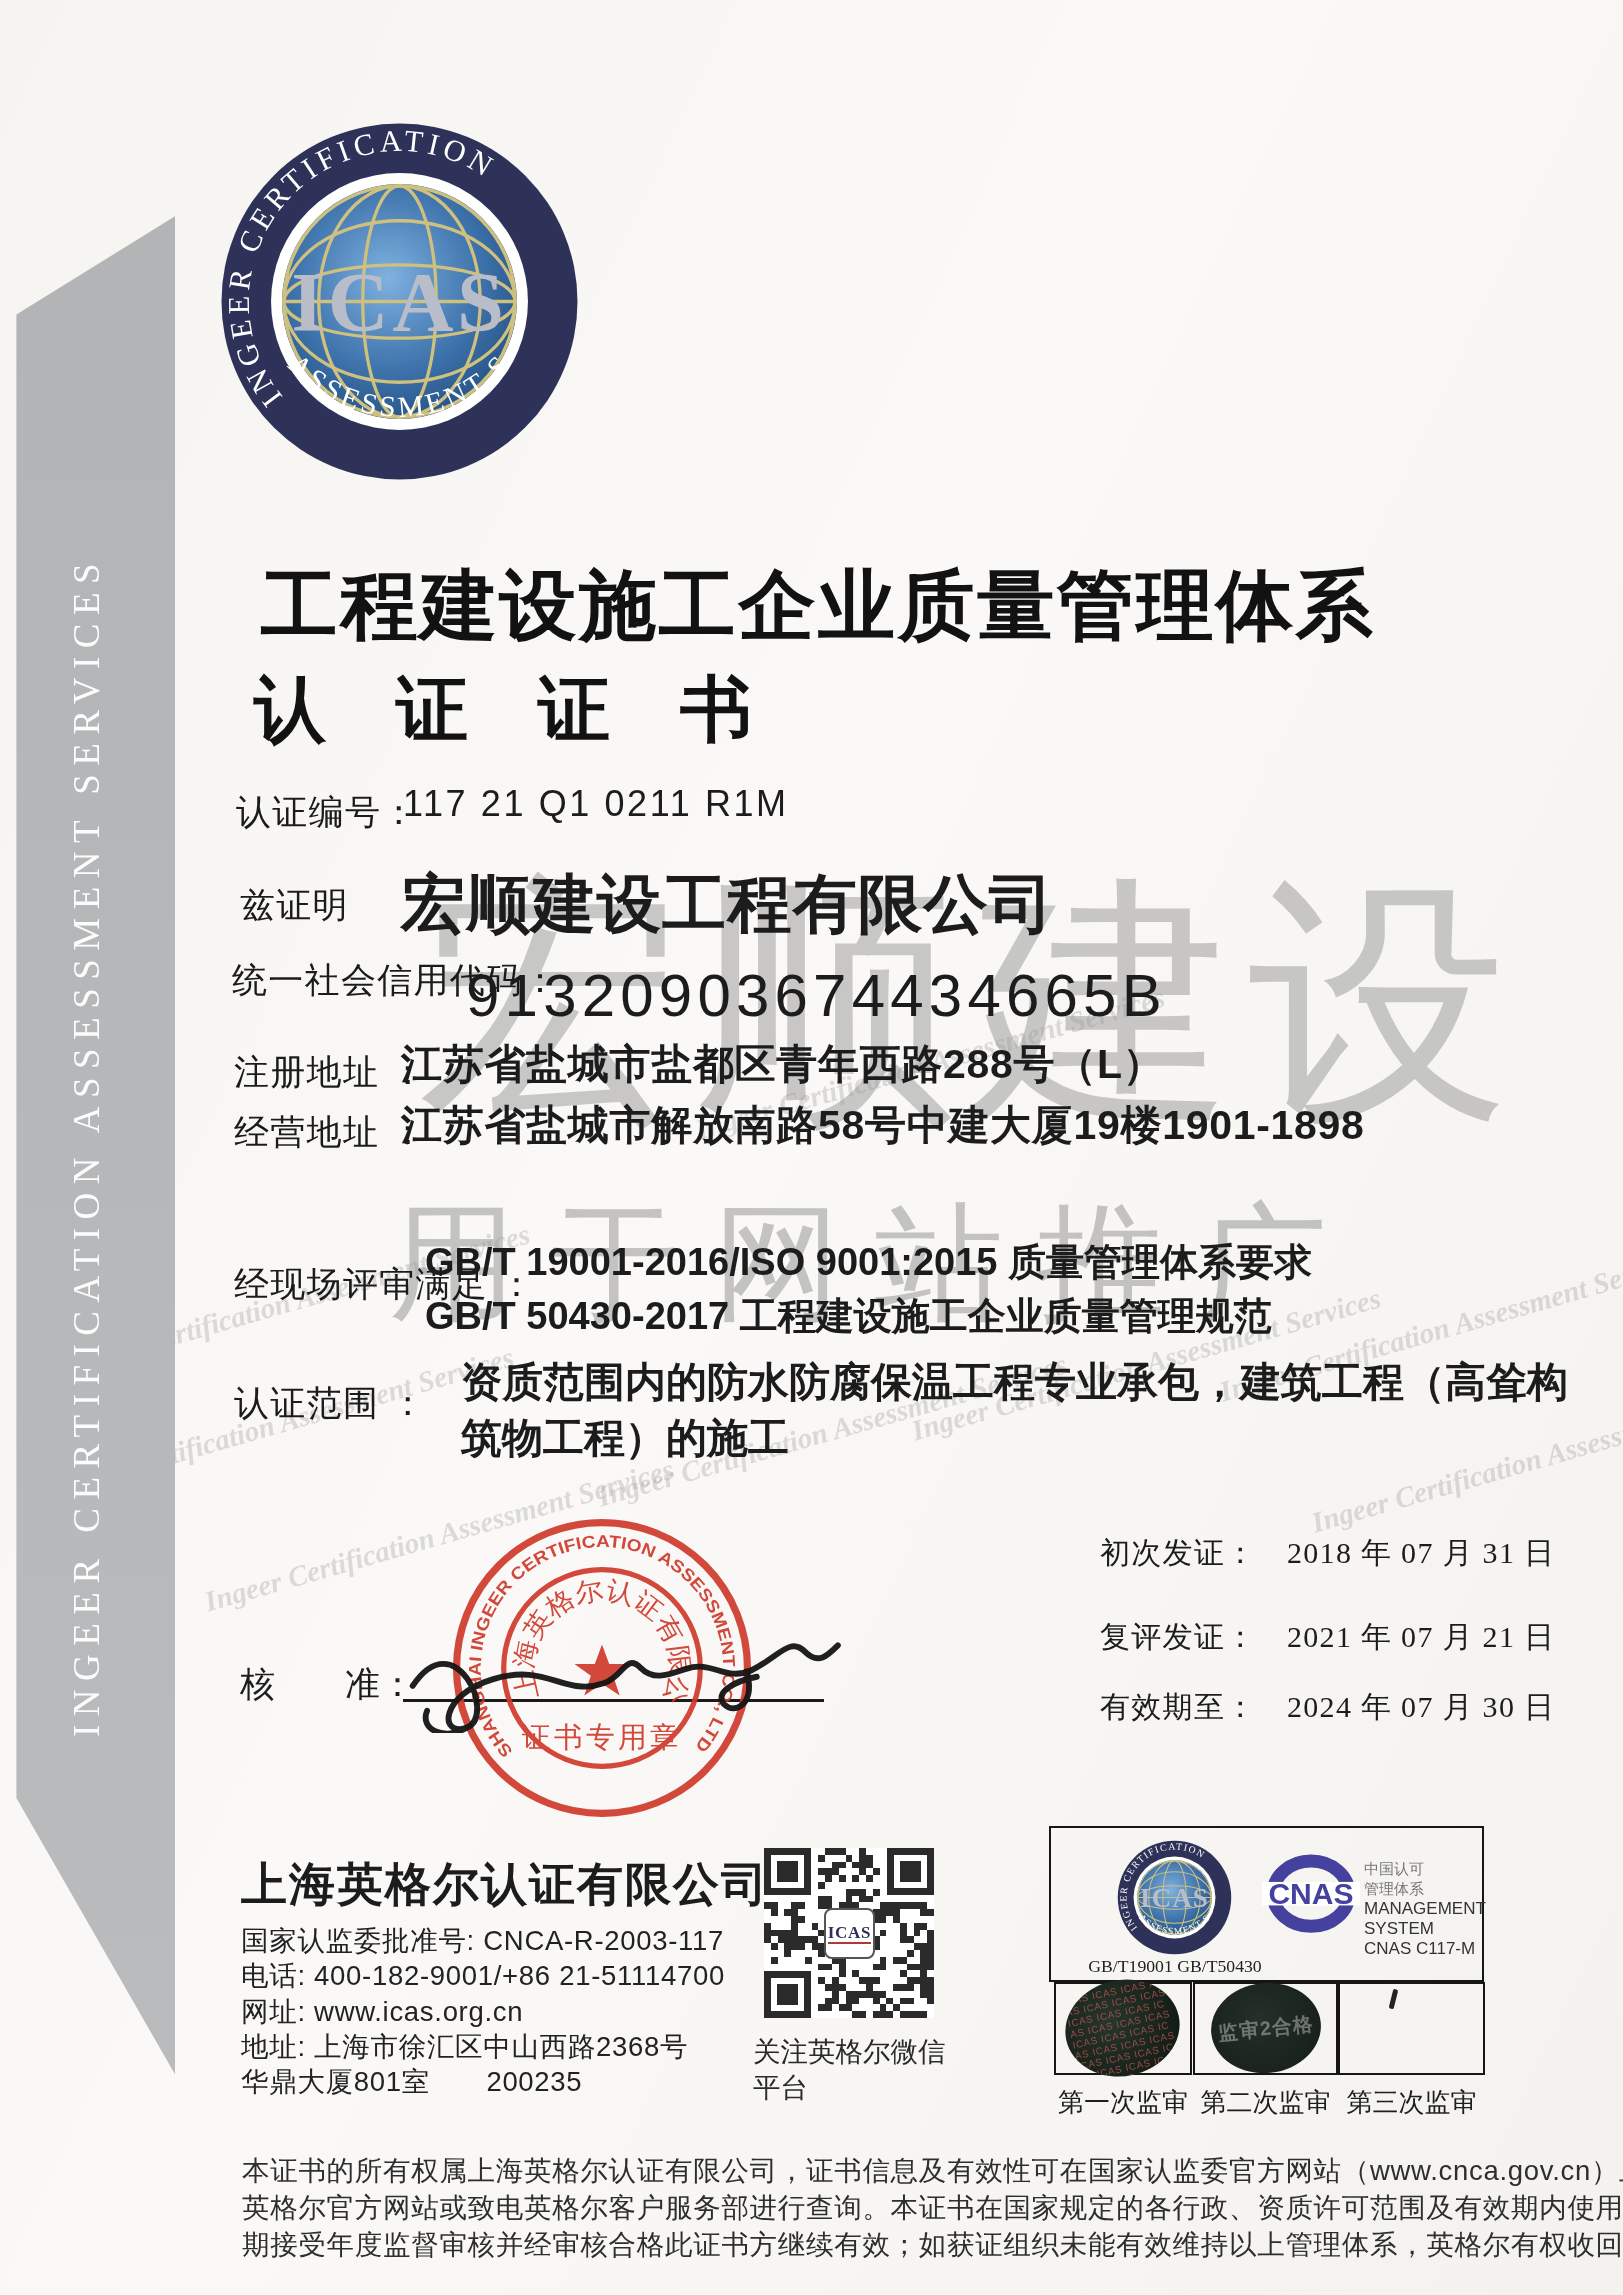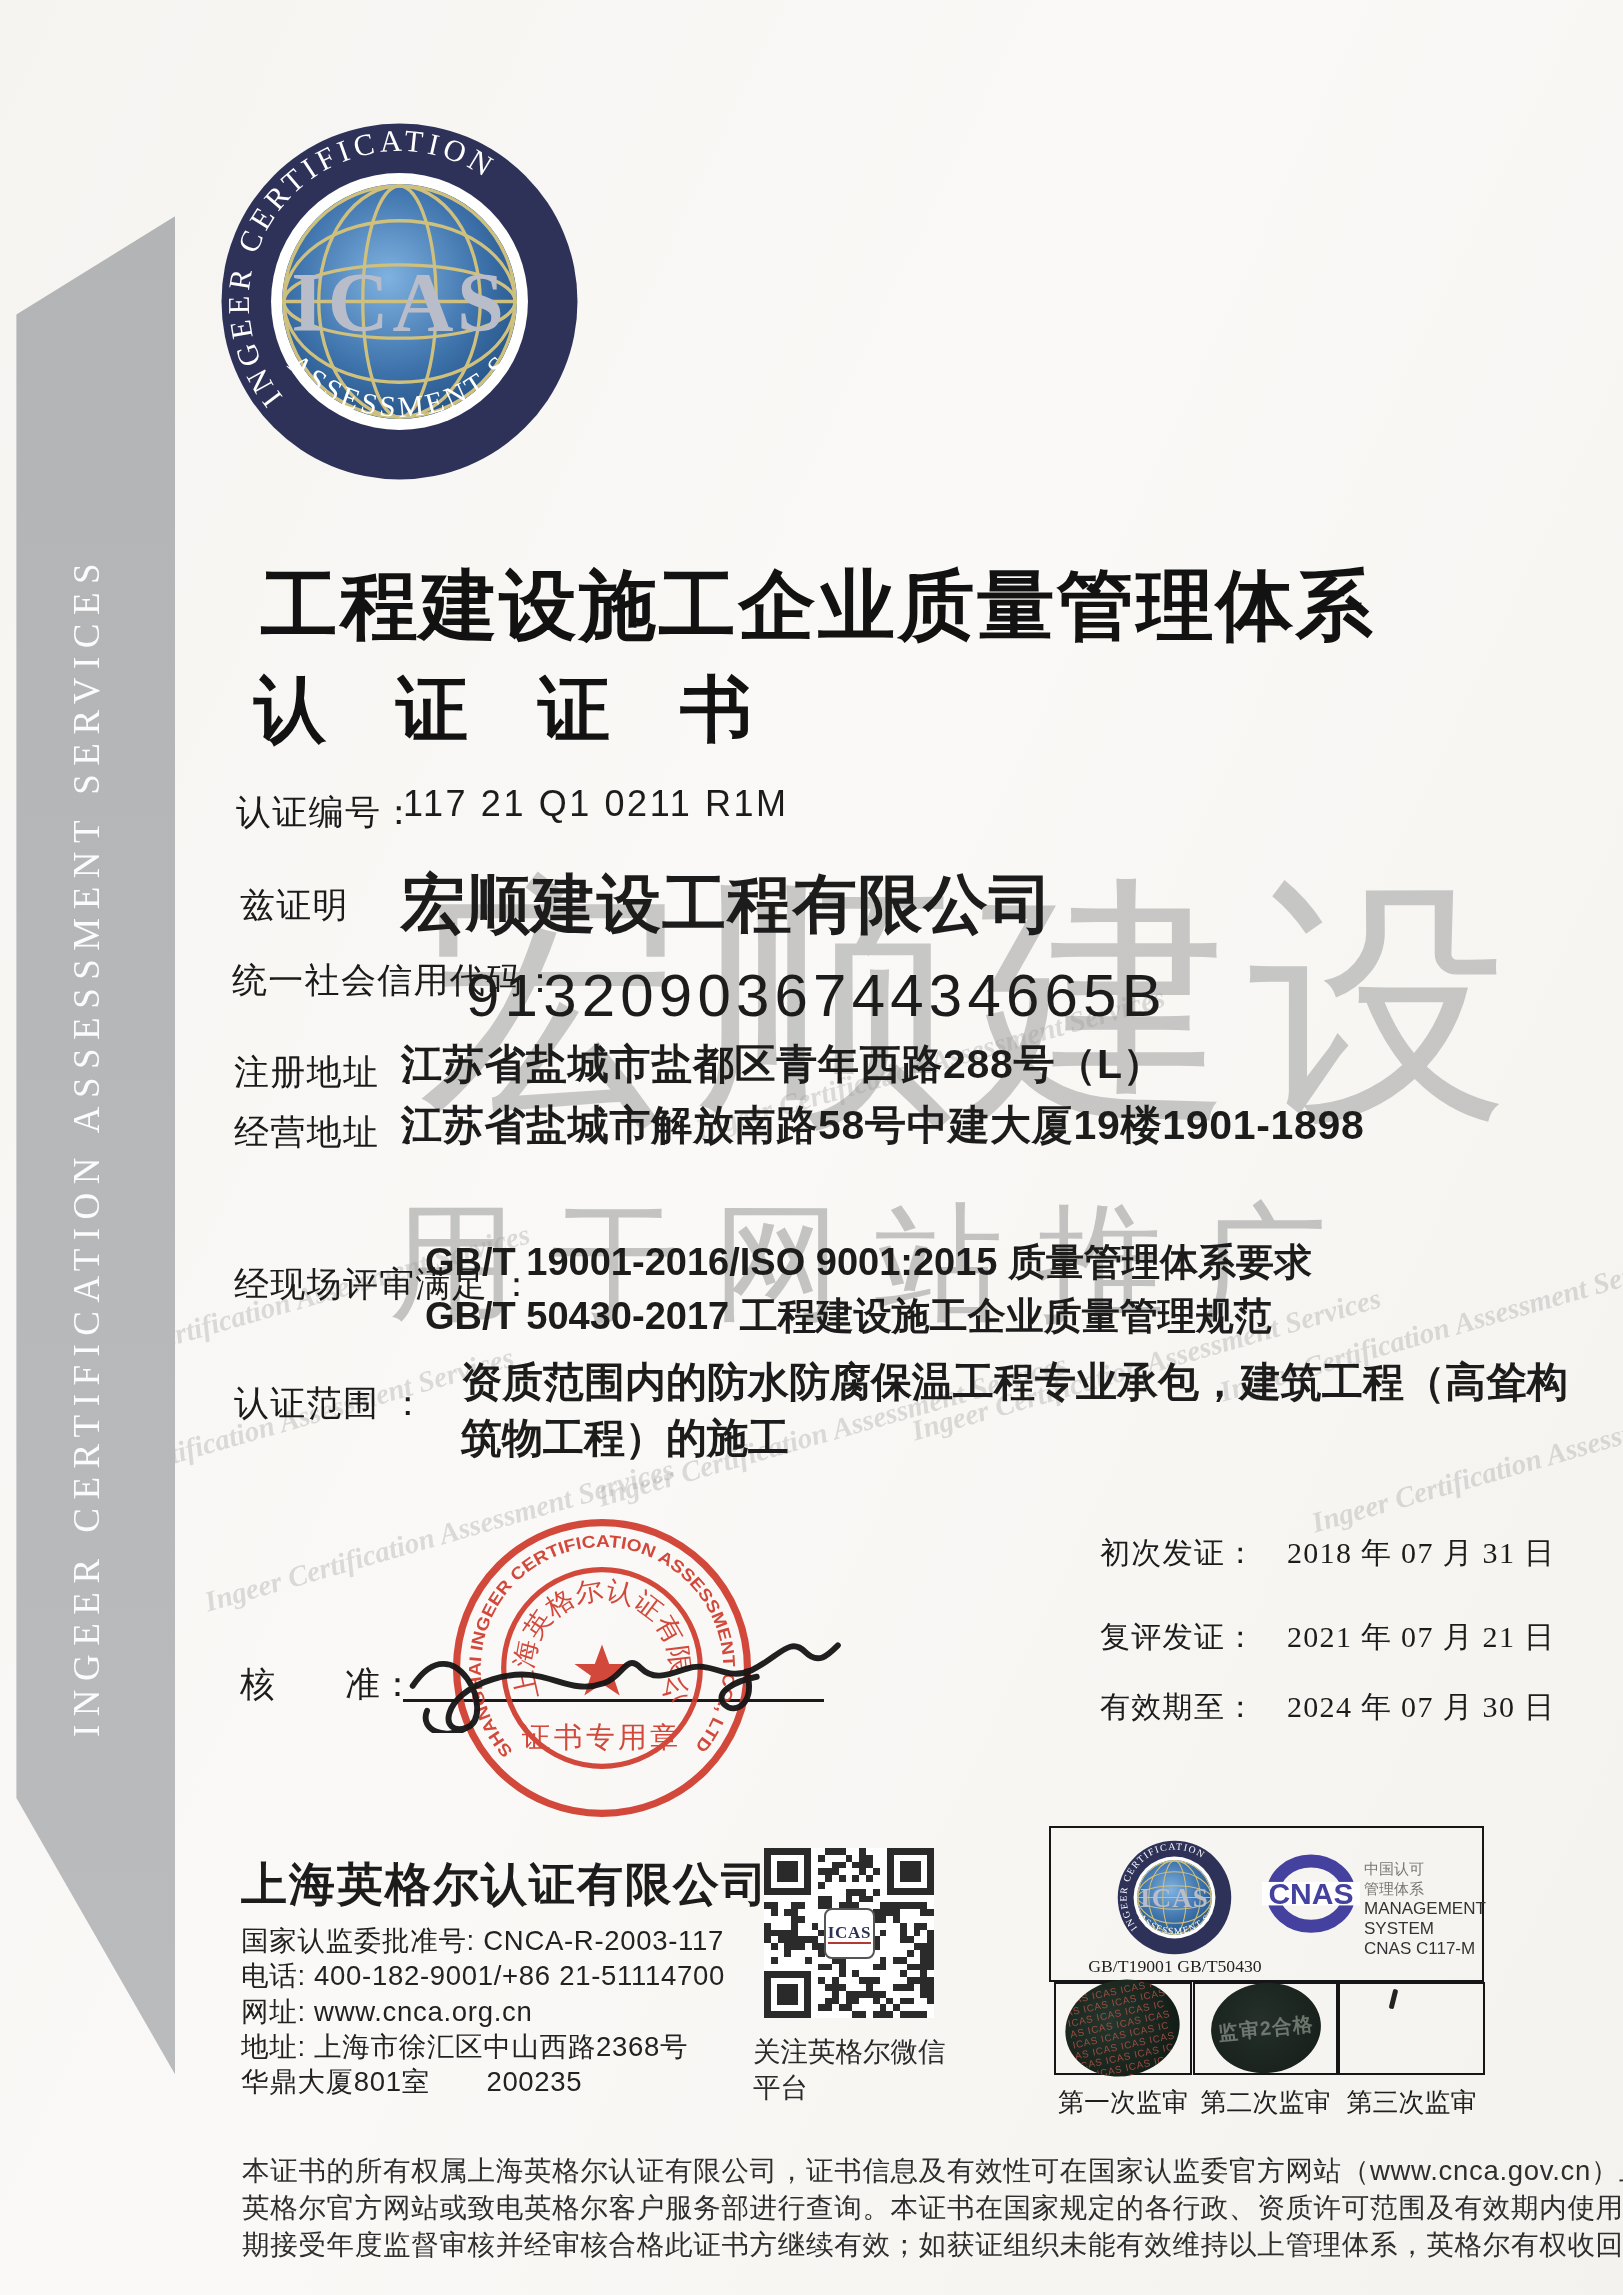--- a/index.html
+++ b/index.html
@@ -211,21 +211,21 @@
     <g fill="none" stroke="#151515" stroke-width="9" stroke-linecap="round" opacity=".95">
       <path d="M30,168 C95,70 160,215 112,232 C70,246 72,182 152,158 C235,132 262,185 322,164 C352,154 356,118 378,140 C398,160 418,152 448,142 C488,128 508,162 548,144 C590,124 606,92 630,116 C650,136 664,122 680,106"></path>
       <path d="M112,232 C80,252 40,236 52,206"></path>
       <path d="M540,146 C556,192 524,214 506,196 C492,180 516,162 556,154"></path>
     </g>
   </svg>
 
   <div class="abs issuer-name nowrap">上海英格尔认证有限公司</div>
   <div class="abs issuer-line nowrap" style="top:1923px">国家认监委批准号: CNCA-R-2003-117</div>
   <div class="abs issuer-line nowrap" style="top:1958px">电话: 400-182-9001/+86 21-51114700</div>
-  <div class="abs issuer-line nowrap" style="top:1994px">网址: www.cnca.org.cn</div>
+  <div class="abs issuer-line nowrap" style="top:1994px">网址: www.icas.org.cn</div>
   <div class="abs issuer-line nowrap" style="top:2029px">地址: 上海市徐汇区中山西路2368号</div>
   <div class="abs issuer-line nowrap" style="top:2064px">华鼎大厦801室　　200235</div>
 
   <div class="abs qr">
     <div class="qr-modules">
         <i style="grid-area:1/10"></i>
         <i style="grid-area:1/11"></i>
         <i style="grid-area:1/12"></i>
         <i style="grid-area:1/15"></i>
         <i style="grid-area:2/9"></i>

